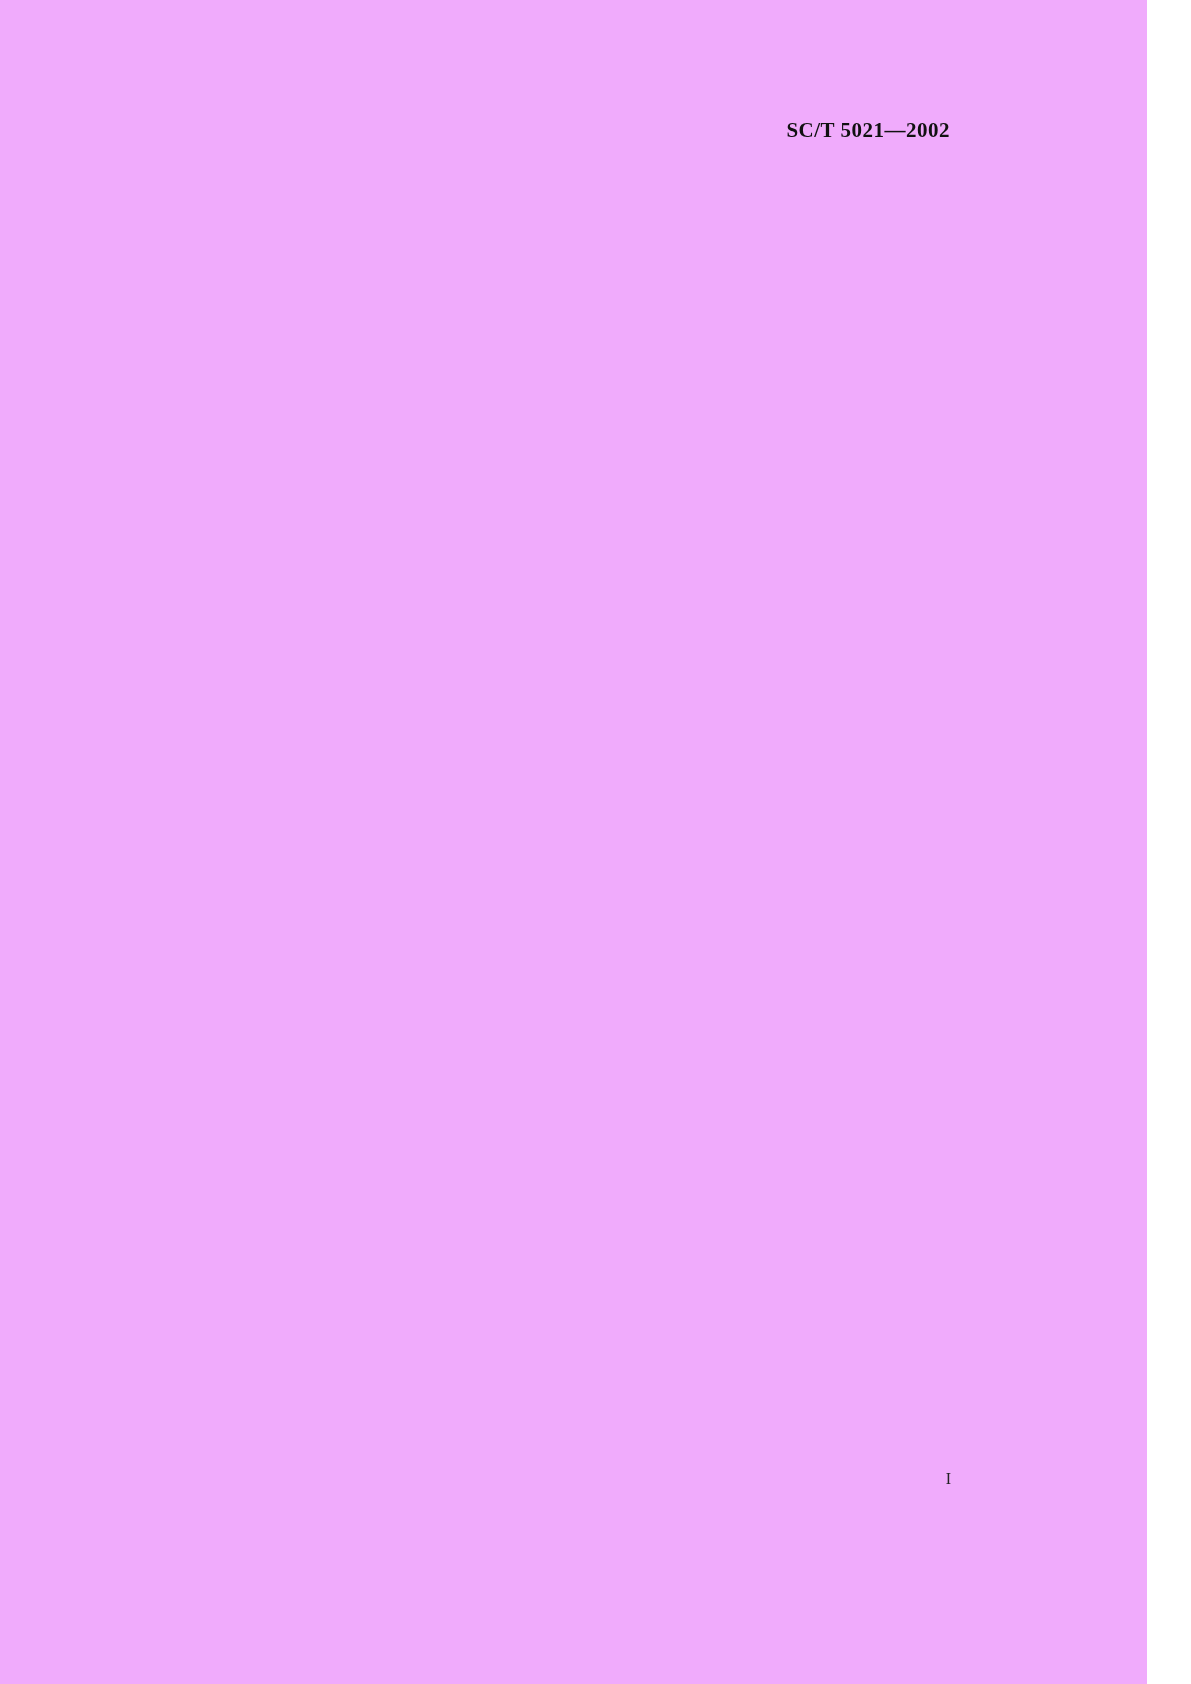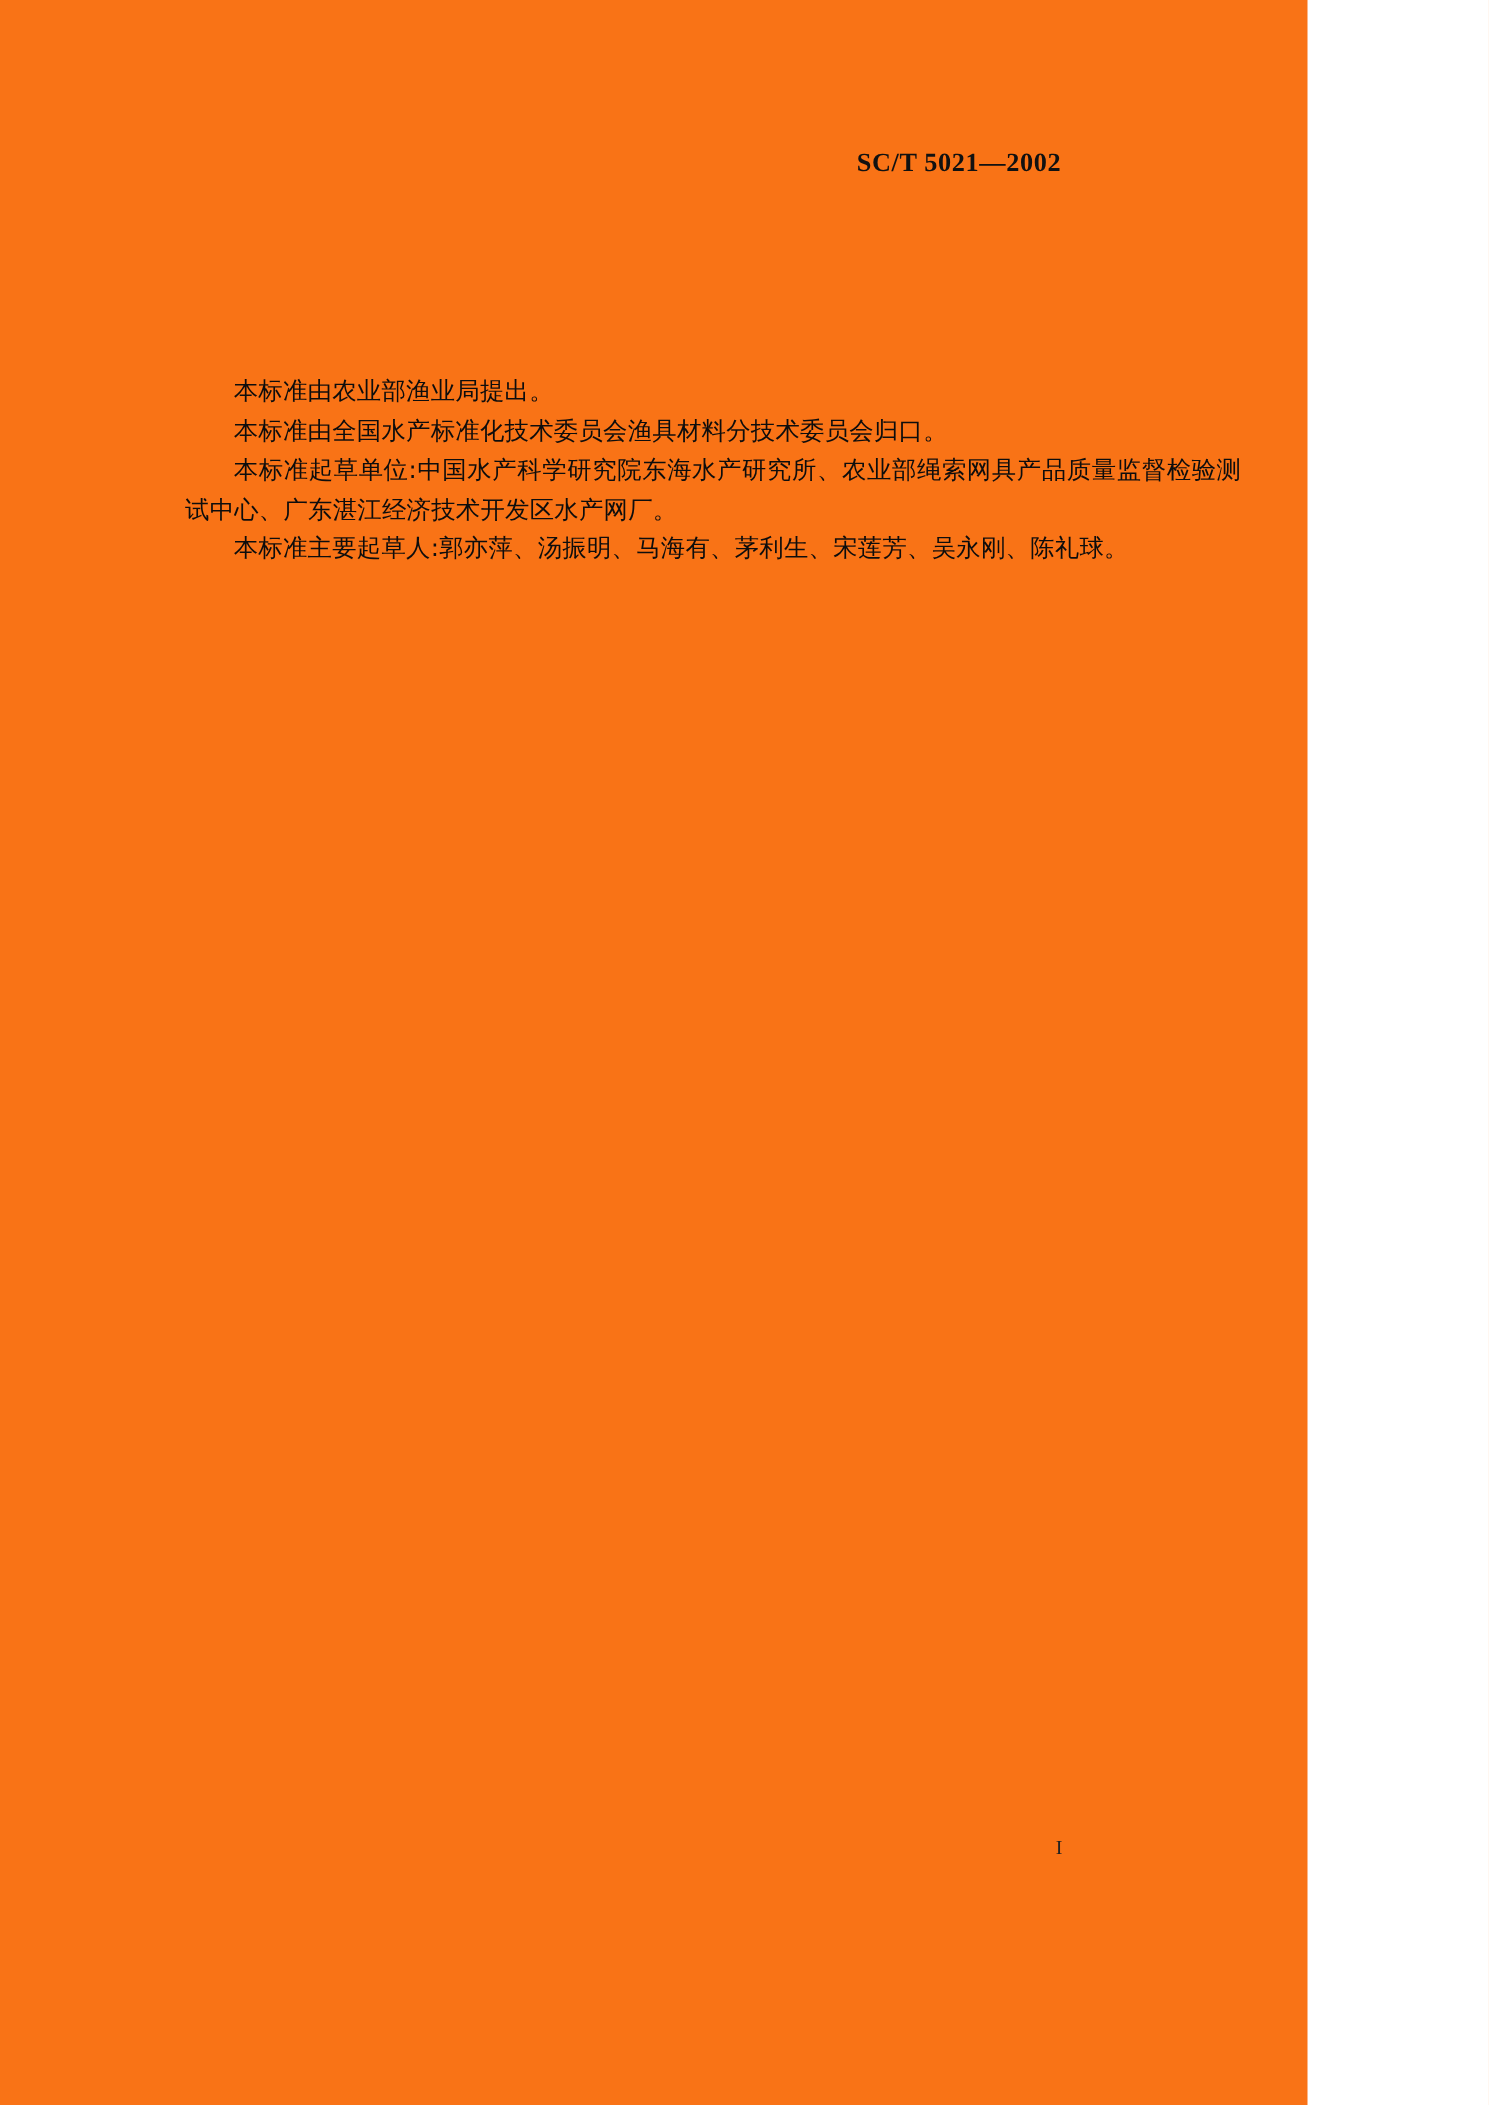--- a/index.html
+++ b/index.html
@@ -12,23 +12,23 @@
     height: 1684px;
     position: relative;
     font-family: "Liberation Serif", serif;
     color: #000000;
     overflow: hidden;
   }
   .page {
     position: absolute;
     top: 0;
     left: 0;
-    width: 1046px;
+    width: 1147px;
     height: 1684px;
-    background: #f97316;
+    background: #f0abfc;
   }
   .header-std-no {
     position: absolute;
     top: 118px;
     right: 197px;
     font-family: "Liberation Serif", serif;
     font-weight: bold;
     font-size: 21px;
     letter-spacing: 0.5px;
     color: #111;
@@ -76,22 +76,16 @@
   }
 </style>
 </head>
 <body>
 
 <div class="page">
 
   <div class="header-std-no">SC/T 5021—2002</div>
 
 
-  <div class="body-block">
-    <p class="para indent">本标准由农业部渔业局提出。</p>
-    <p class="para indent">本标准由全国水产标准化技术委员会渔具材料分技术委员会归口。</p>
-    <p class="para indent">本标准起草单位:中国水产科学研究院东海水产研究所、农业部绳索网具产品质量监督检验测试中心、广东湛江经济技术开发区水产网厂。</p>
-    <p class="para indent">本标准主要起草人:郭亦萍、汤振明、马海有、茅利生、宋莲芳、吴永刚、陈礼球。</p>
-  </div>
 
   <div class="footer-page-no">I</div>
 
 </div>
 
 </body></html>

